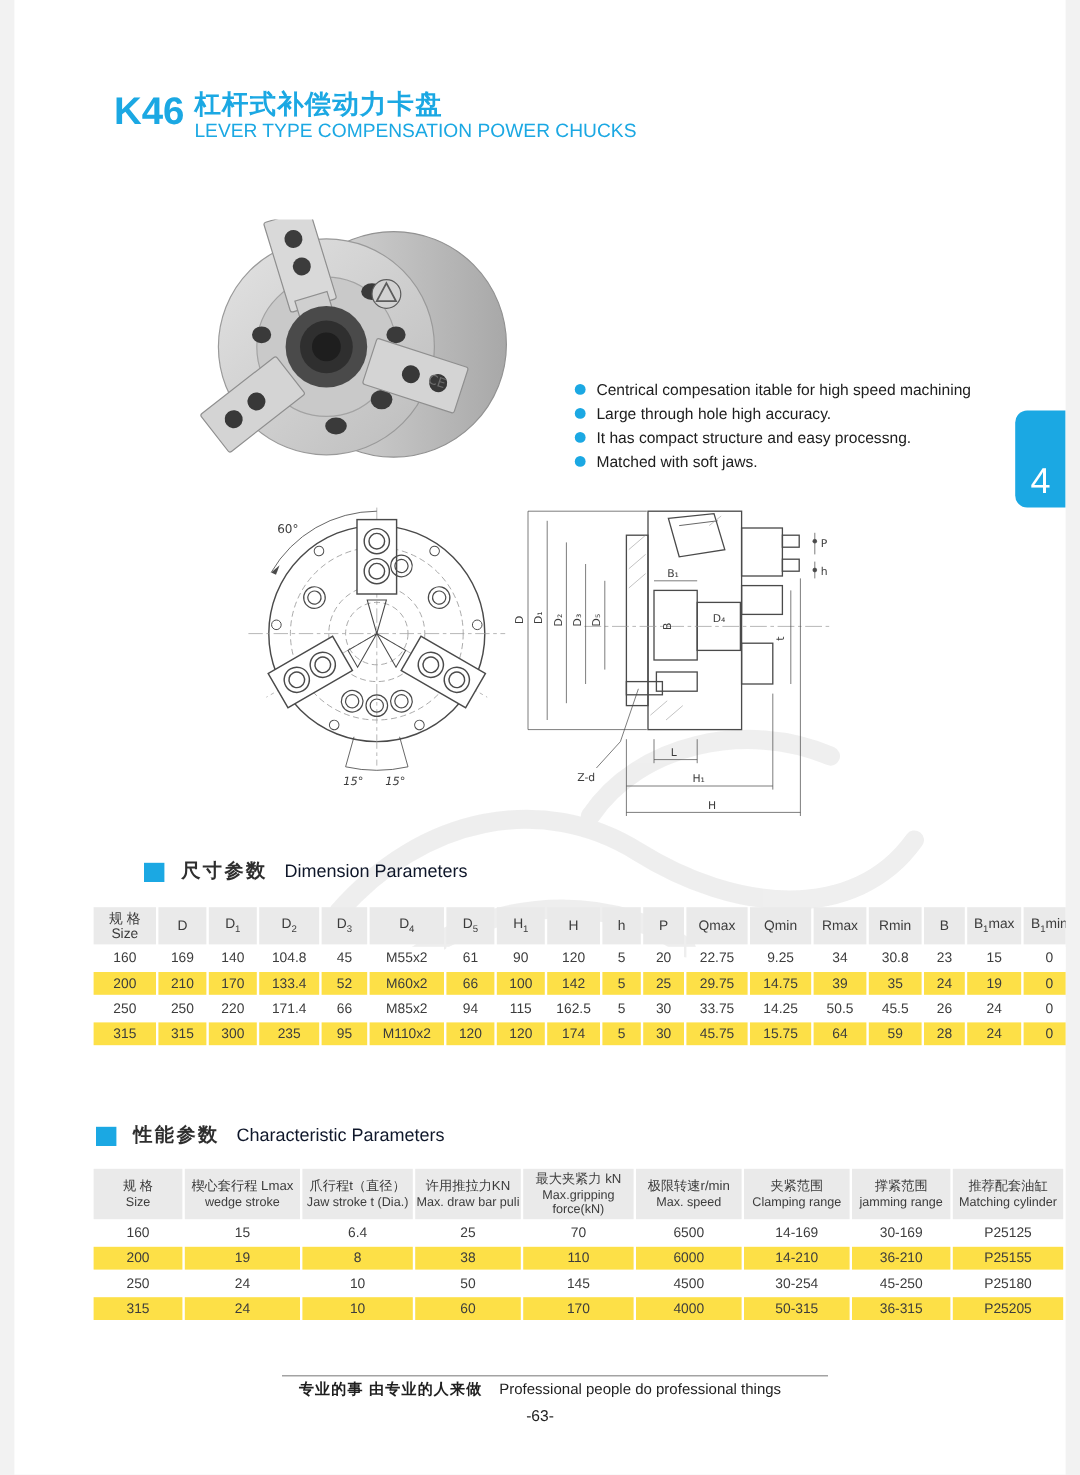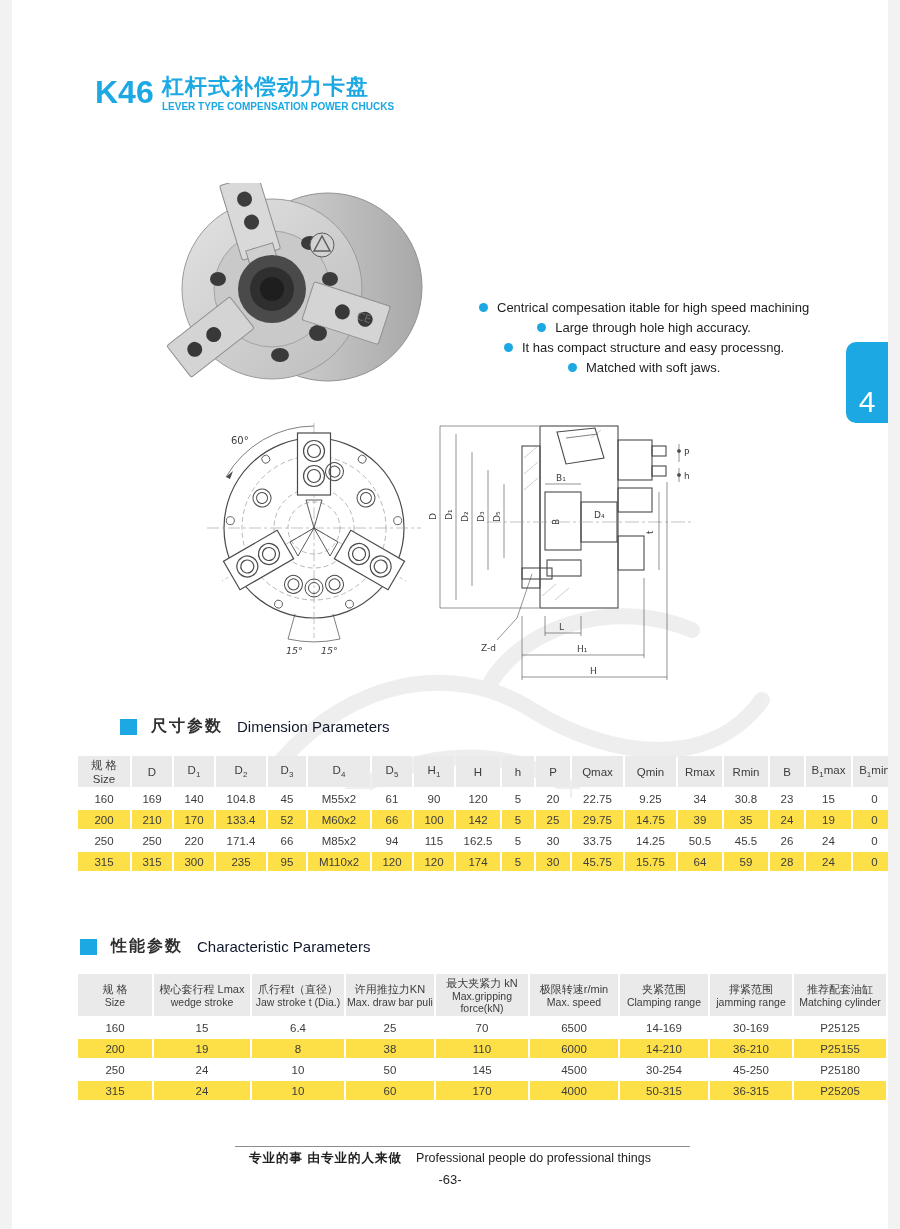--- a/index.html
+++ b/index.html
@@ -1,25 +1,25 @@
 <!DOCTYPE html>
 <html><head>
 <meta charset="utf-8">
 <style>
   html,body{margin:0;padding:0;background:#f2f2f2;}
   .page{position:relative;width:876px;height:1229px;background:#ffffff;margin:0 auto;
         font-family:"Liberation Sans","DejaVu Sans",sans-serif;color:#222;overflow:hidden;}
   
   .model{position:absolute;left:83px;top:74px;font-size:32px;font-weight:bold;color:var(--accent);}
   .title-zh{position:absolute;left:150px;top:72px;font-size:22px;font-weight:bold;color:var(--accent);letter-spacing:1px;}
-  .title-en{position:absolute;left:150px;top:101px;font-size:10px;font-weight:bold;color:var(--accent);}
+  .title-en{position:absolute;left:150px;top:101px;font-size:16px;font-weight:normal;color:var(--accent);}
   
   .features{position:absolute;left:467px;display:flex;flex-direction:column;}
   .features.zh{top:200px;}
-  .features.en{top:297px;align-items:center;}
+  .features.en{top:314px;}
   .feature{display:flex;align-items:center;height:20px;font-size:13px;color:#1d1d1d;}
   .features.zh .feature{font-weight:bold;}
   .bullet{width:9px;height:9px;border-radius:50%;background:var(--accent);margin-right:9px;flex:0 0 auto;}
   
   .side-tab{position:absolute;right:0;top:342px;width:42px;height:81px;background:var(--accent);
             border-radius:10px 0 0 10px;color:#fff;font-size:30px;display:flex;align-items:flex-end;
             justify-content:center;padding-bottom:4px;box-sizing:border-box;}
   
   .section-title{position:absolute;left:68px;display:flex;align-items:center;}
   .section-title .sq{width:17px;height:16px;background:var(--accent);margin-right:14px;}

